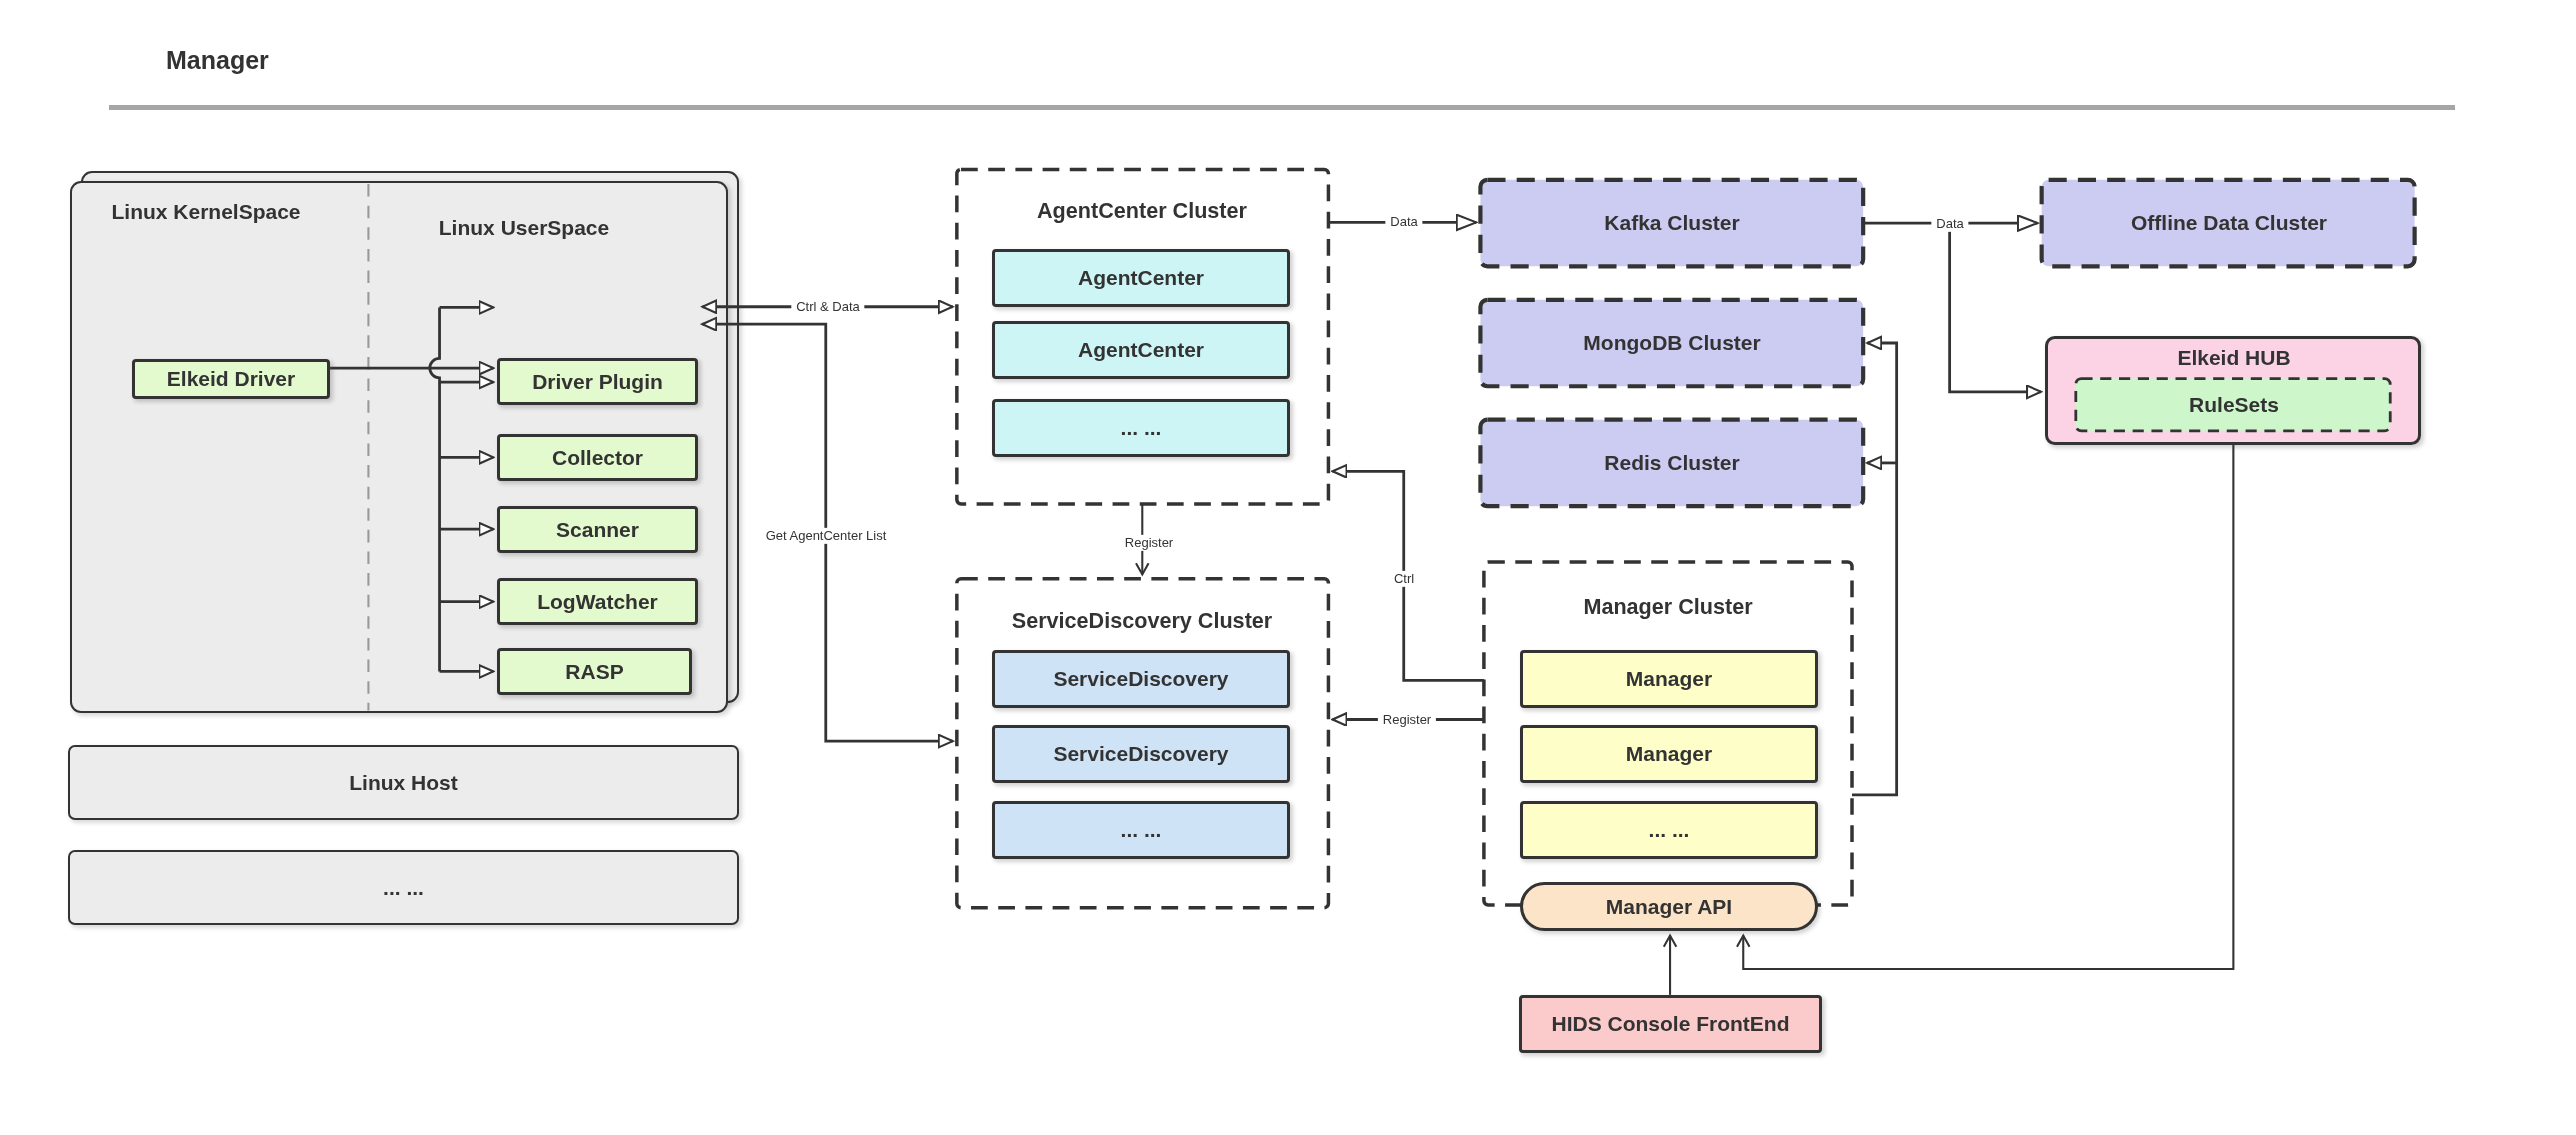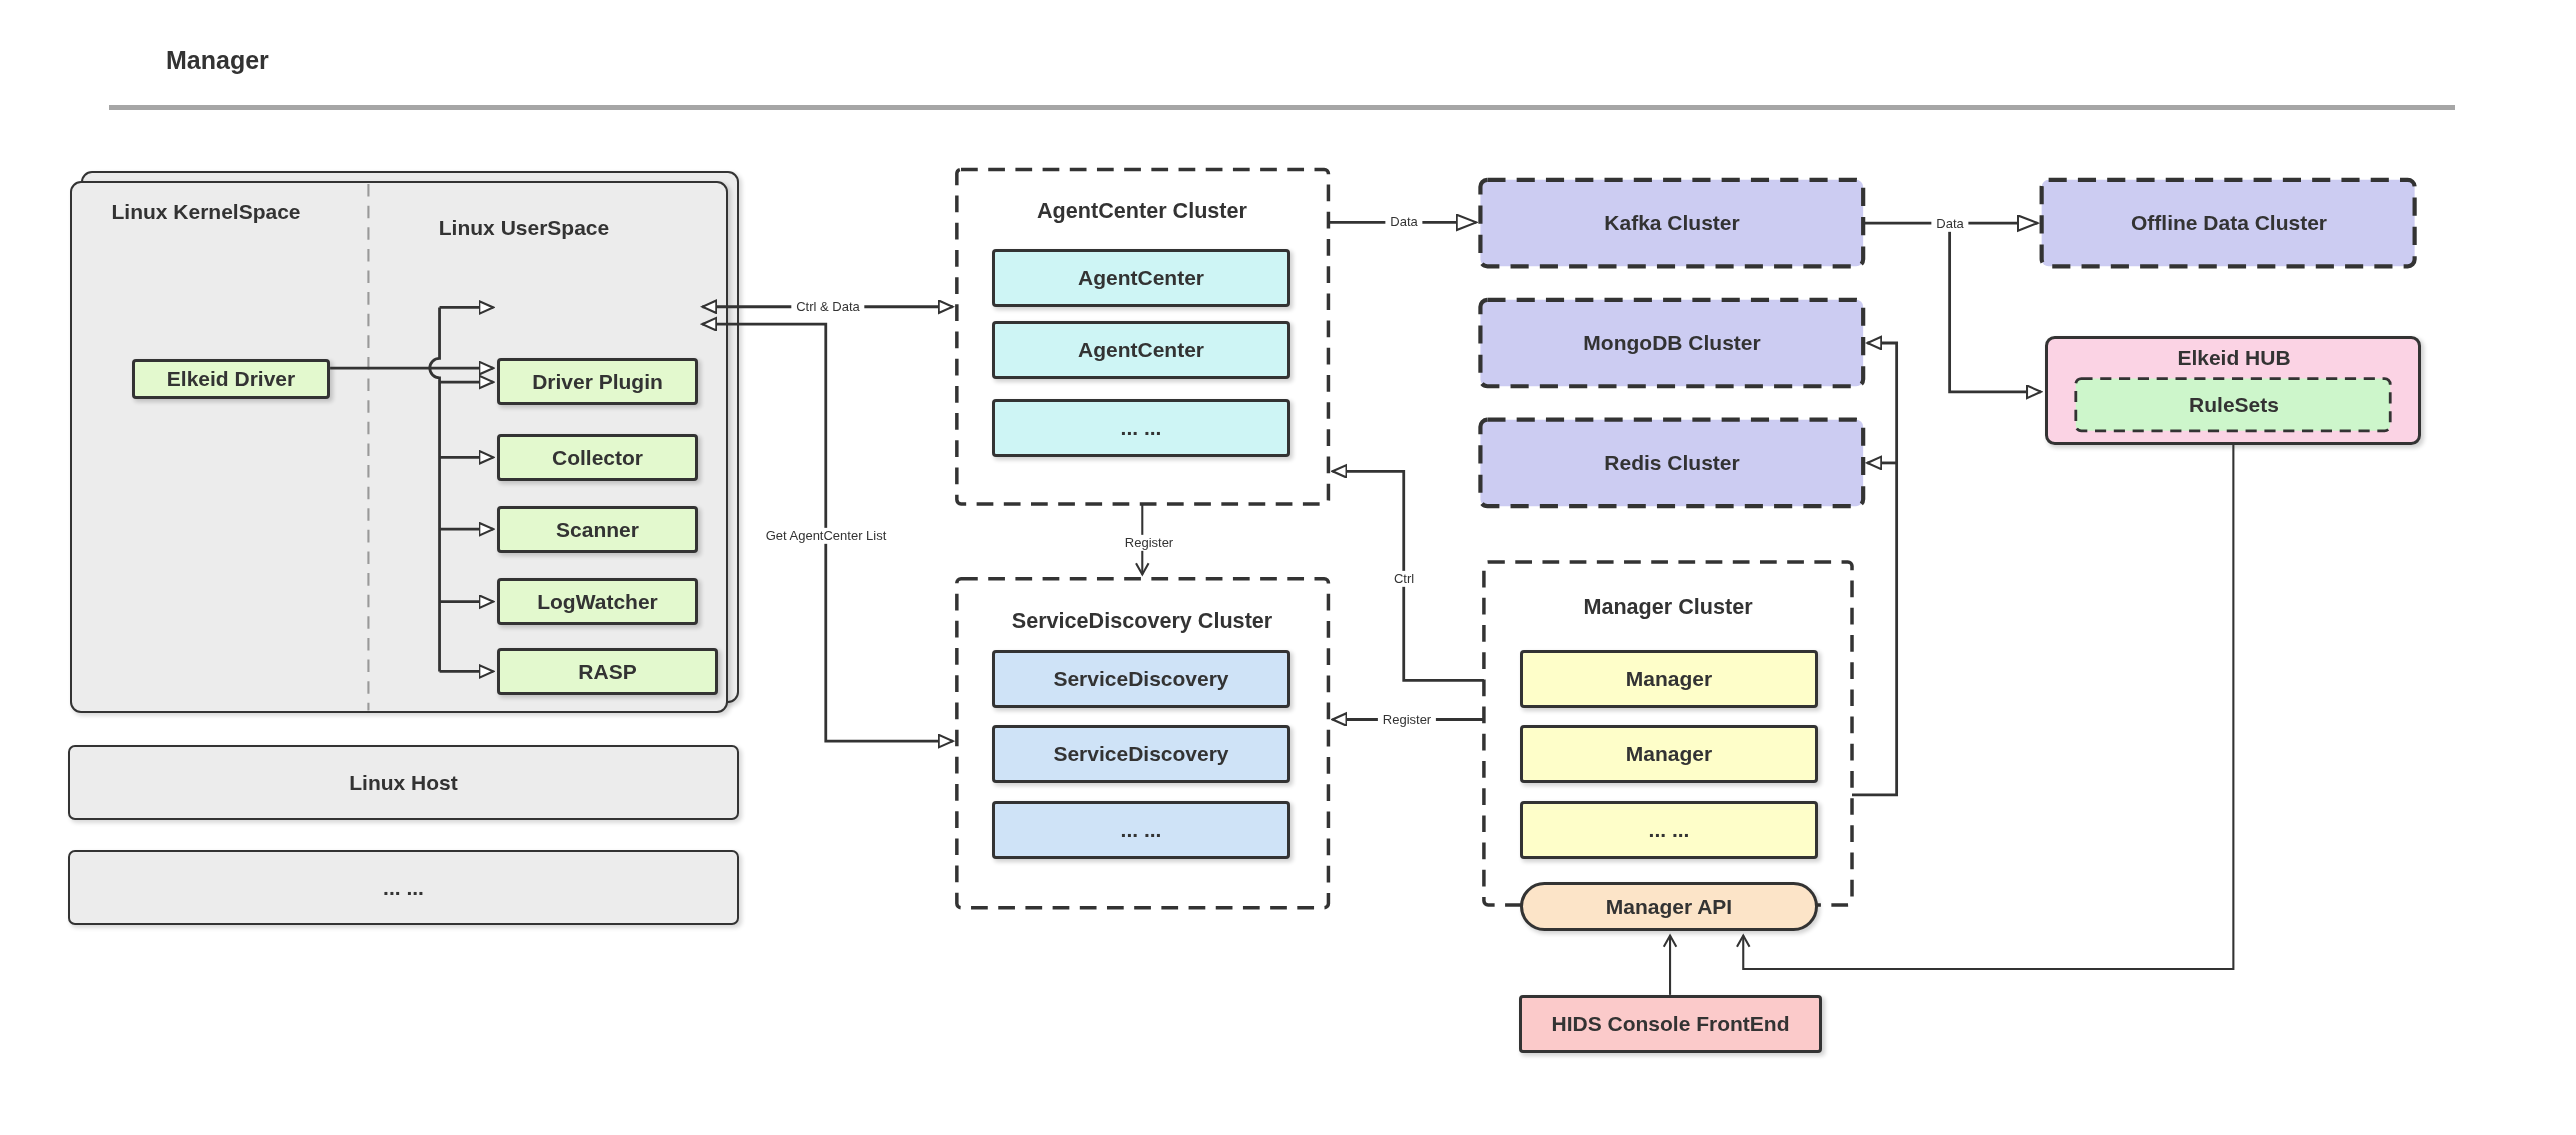--- a/index.html
+++ b/index.html
@@ -79,21 +79,21 @@
     <rect x="2123" y="430" width="549" height="124" rx="10" fill="var(--purple)" stroke="#333" stroke-width="6" stroke-dasharray="26 16"></rect>
     <rect x="2123" y="602" width="549" height="124" rx="10" fill="var(--purple)" stroke="#333" stroke-width="6" stroke-dasharray="26 16"></rect>
     <rect x="2928" y="258" width="535" height="124" rx="10" fill="var(--purple)" stroke="#333" stroke-width="6" stroke-dasharray="26 16"></rect>
   </svg>
 
   <div class="box green z2" style="left:132px;top:359px;width:198px;height:40px;">Elkeid Driver</div>
   <div class="box green z2" style="left:497px;top:358px;width:201px;height:47px;">Driver Plugin</div>
   <div class="box green z2" style="left:497px;top:434px;width:201px;height:47px;">Collector</div>
   <div class="box green z2" style="left:497px;top:506px;width:201px;height:47px;">Scanner</div>
   <div class="box green z2" style="left:497px;top:578px;width:201px;height:47px;">LogWatcher</div>
-  <div class="box green z2" style="left:497px;top:648px;width:221px;height:47px;">RASP</div>
+  <div class="box green z2" style="left:497px;top:648px;width:195px;height:47px;">RASP</div>
 
   <div class="label cluster-title z2" style="left:1142px;top:211px;">AgentCenter Cluster</div>
   <div class="box cyan z2" style="left:992px;top:249px;width:298px;height:58px;">AgentCenter</div>
   <div class="box cyan z2" style="left:992px;top:321px;width:298px;height:58px;">AgentCenter</div>
   <div class="box cyan z2" style="left:992px;top:399px;width:298px;height:58px;">... ...</div>
 
   <div class="label cluster-title z2" style="left:1142px;top:621px;">ServiceDiscovery Cluster</div>
   <div class="box blue z2" style="left:992px;top:650px;width:298px;height:58px;">ServiceDiscovery</div>
   <div class="box blue z2" style="left:992px;top:725px;width:298px;height:58px;">ServiceDiscovery</div>
   <div class="box blue z2" style="left:992px;top:801px;width:298px;height:58px;">... ...</div>

